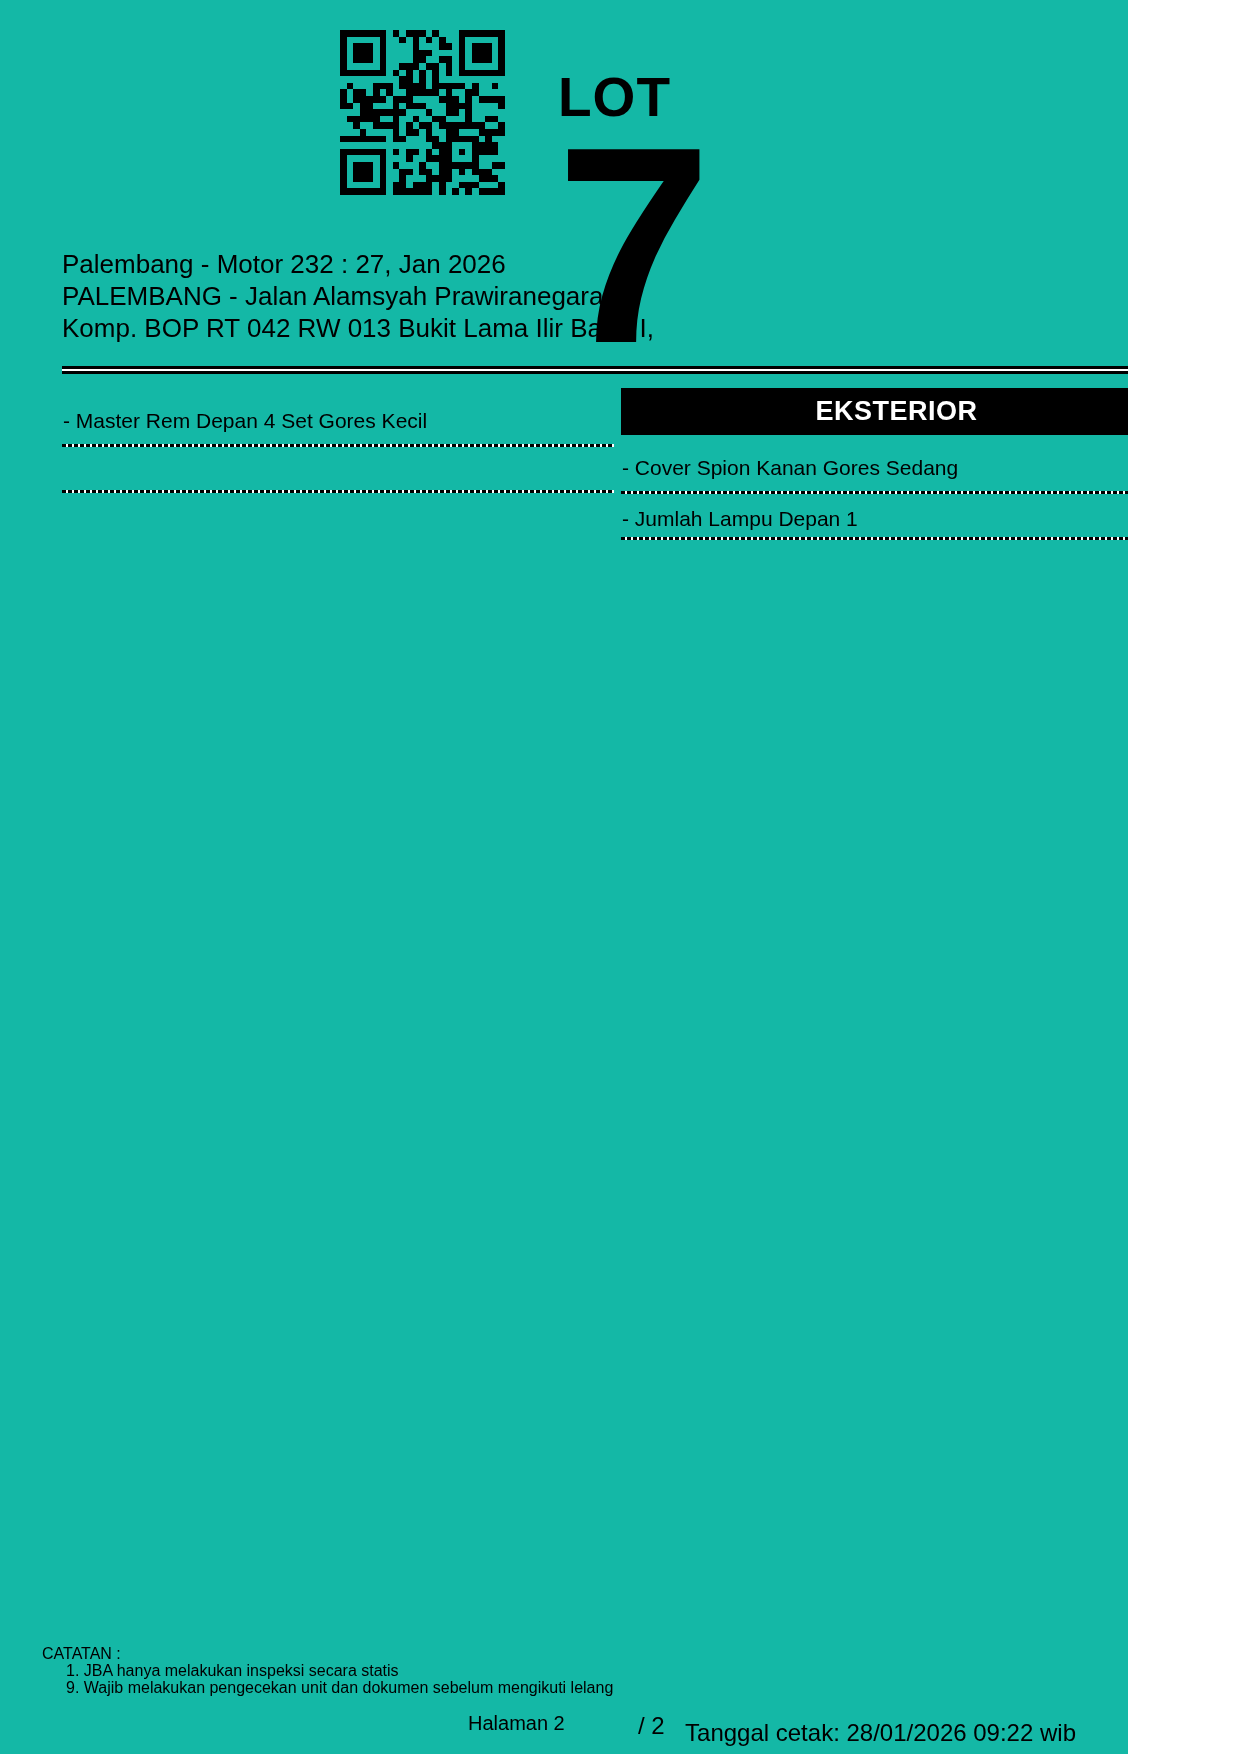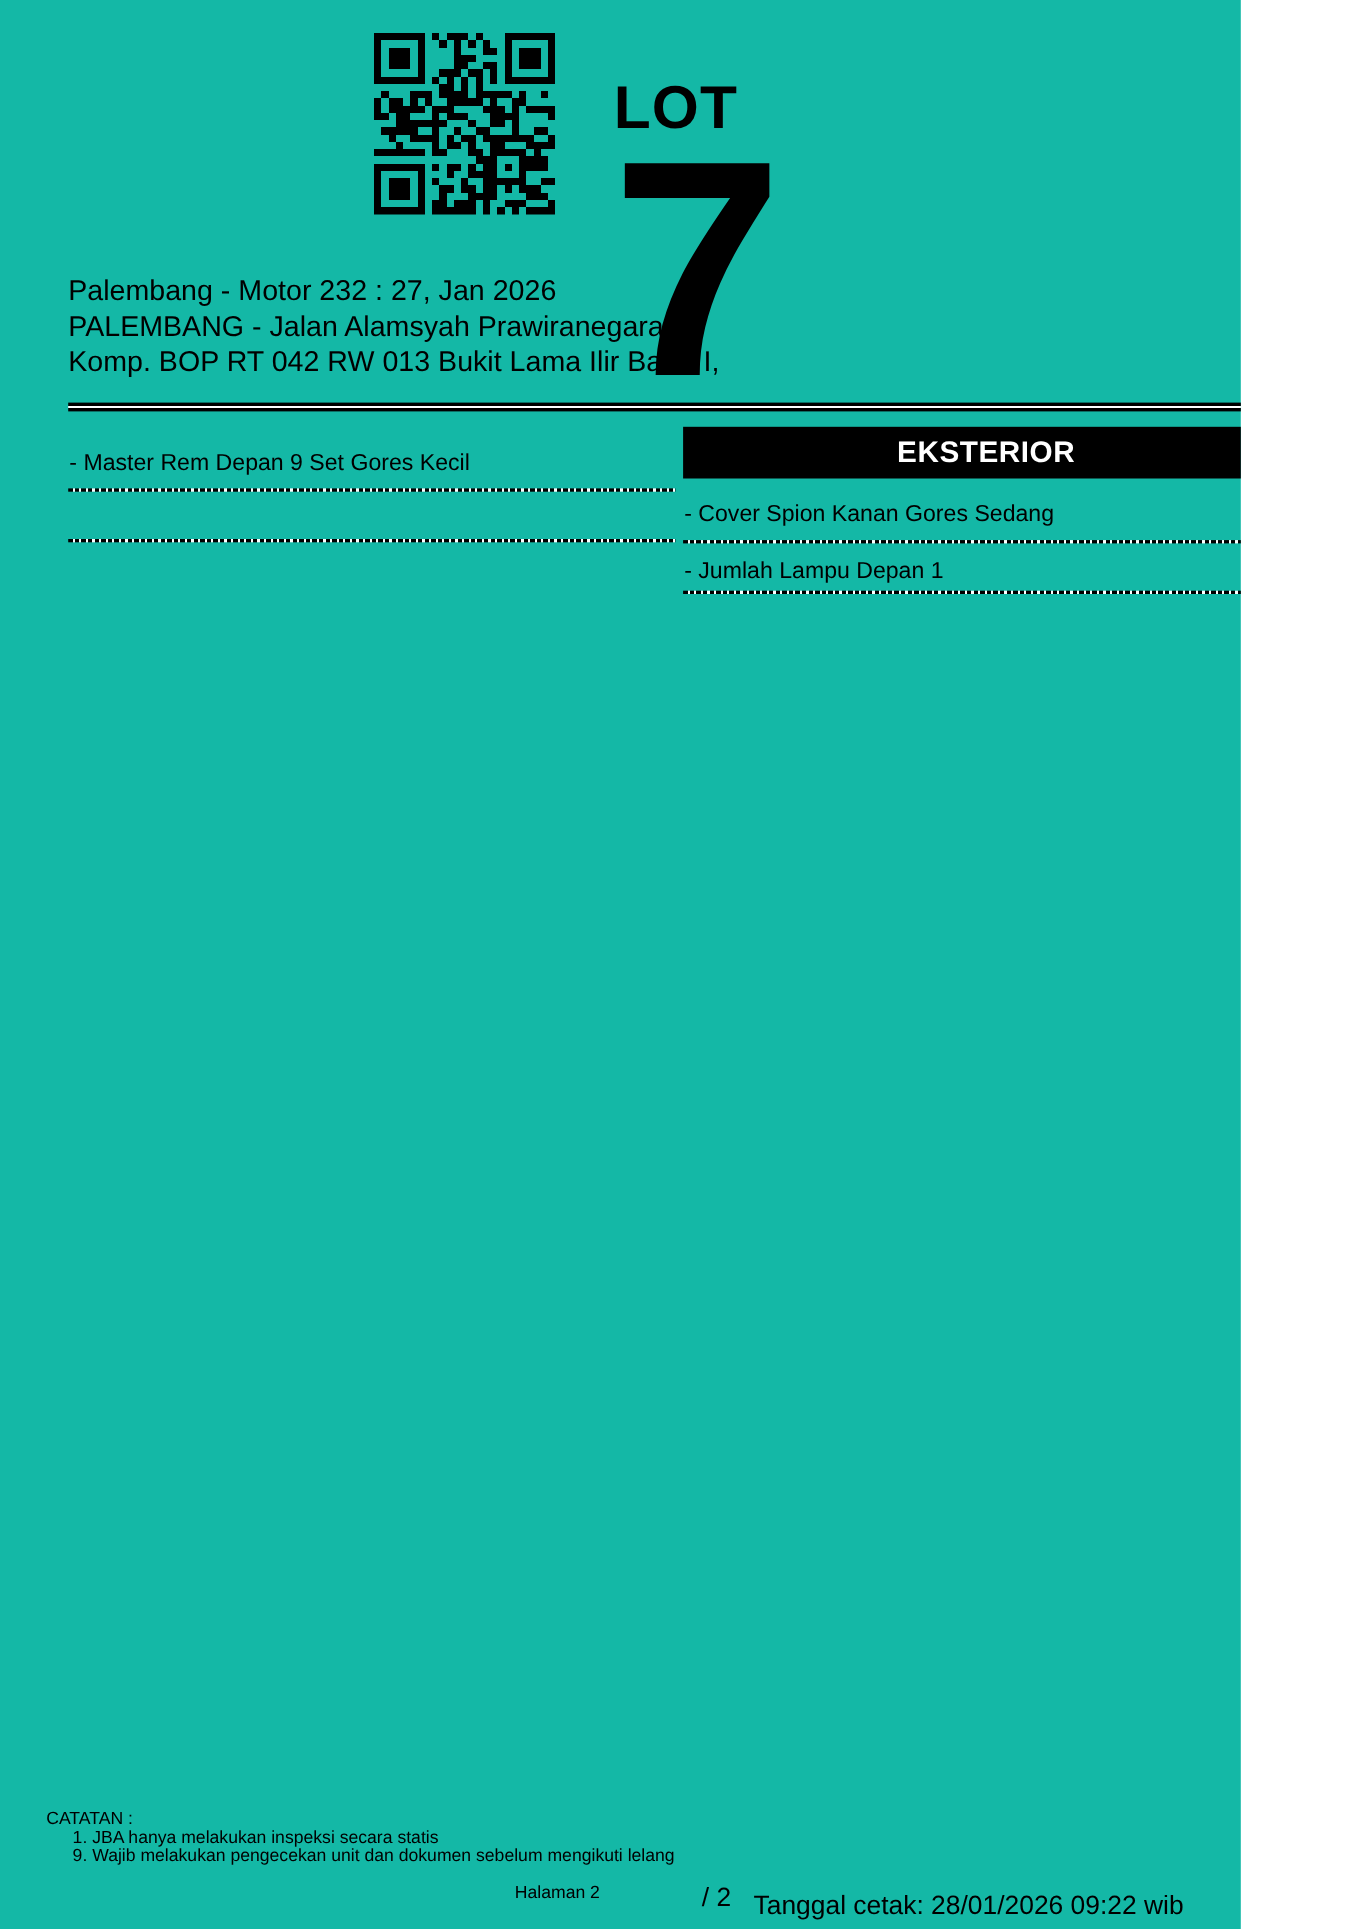--- a/index.html
+++ b/index.html
@@ -41,21 +41,21 @@
   .dots {
     height:3px;
     background:repeating-linear-gradient(90deg, #000 0 4px, #fff 4px 6px);
   }
 
   
   .notes { left:42px; top:1645px; font-size:16px; line-height:17px; }
   .notes .note-item { margin-left:24px; }
 
   
-  .page-number { left:468px; top:1712px; font-size:16px; }
+  .page-number { left:468px; top:1712px; font-size:20px; }
   .page-total  { left:638px; top:1712px; font-size:24px; }
   .print-date  { right:52px; top:1719px; font-size:24px; }
 </style>
 </head>
 <body>
 
 <div class="page">
 
   <svg class="abs qr" viewBox="0 0 25 25" shape-rendering="crispEdges" fill="#000">
       <rect x="0" y="0" width="1" height="1"></rect>
@@ -398,21 +398,21 @@
 
   <div class="abs address">
     <div>Palembang - Motor 232 : 27, Jan 2026</div>
     <div>PALEMBANG - Jalan Alamsyah Prawiranegara</div>
     <div>Komp. BOP RT 042 RW 013 Bukit Lama Ilir Barat I,</div>
   </div>
 
   <div class="abs double-rule"></div>
 
   <div class="abs col col-left">
-    <div class="row-text r1">- Master Rem Depan 9 Set Gores Kecil</div>
+    <div class="row-text r1">- Master Rem Depan 4 Set Gores Kecil</div>
     <div class="dots"></div>
     <div class="row-text r2"></div>
     <div class="dots"></div>
   </div>
 
   <div class="abs col col-right">
     <div class="section-bar">EKSTERIOR</div>
     <div class="row-text r1">- Cover Spion Kanan Gores Sedang</div>
     <div class="dots"></div>
     <div class="row-text r2">- Jumlah Lampu Depan 1</div>

